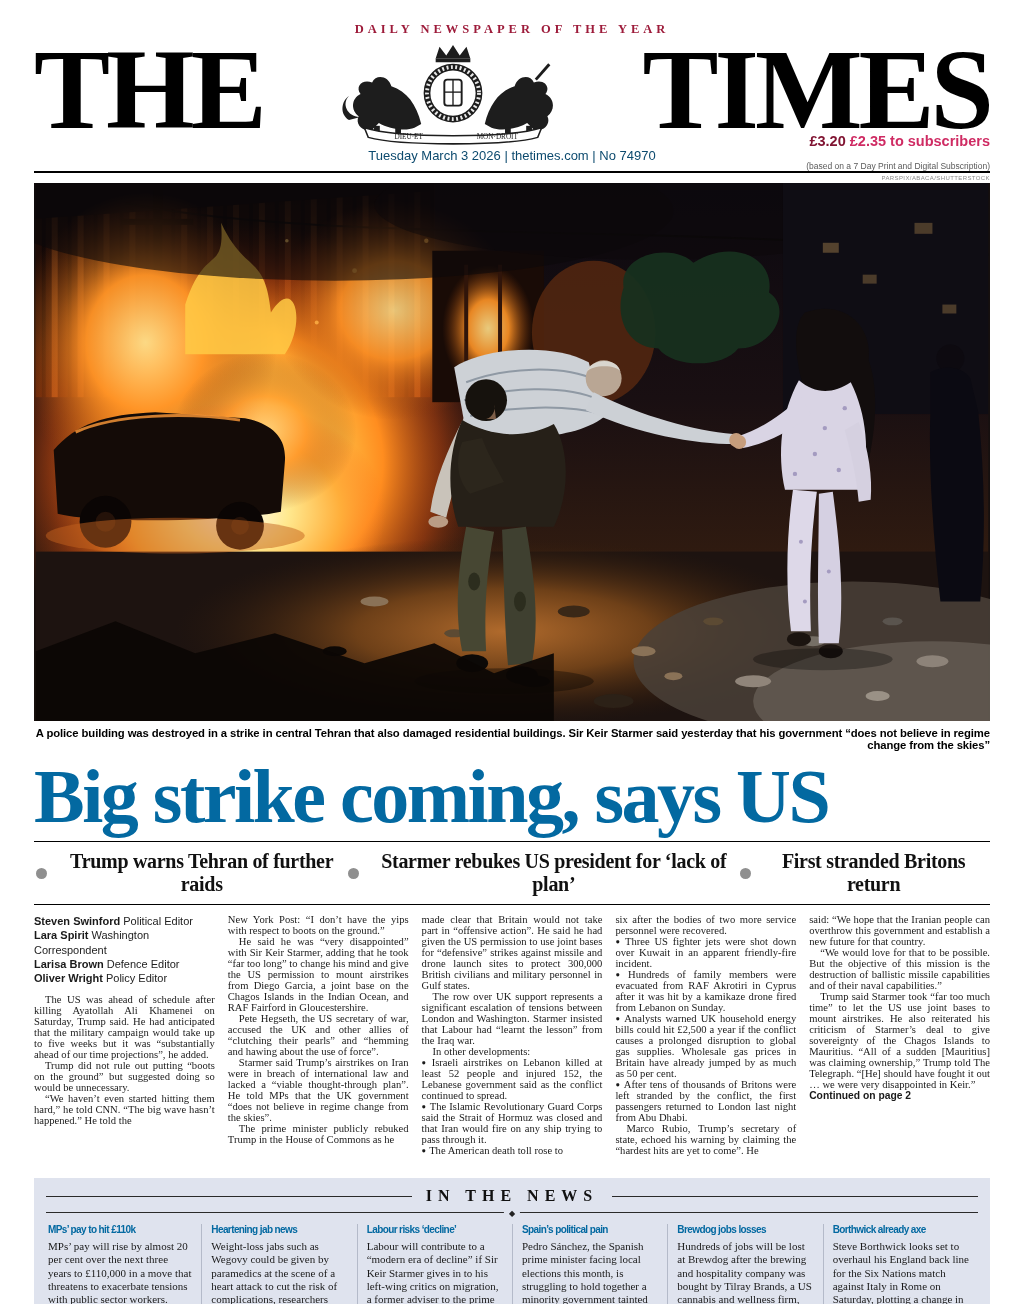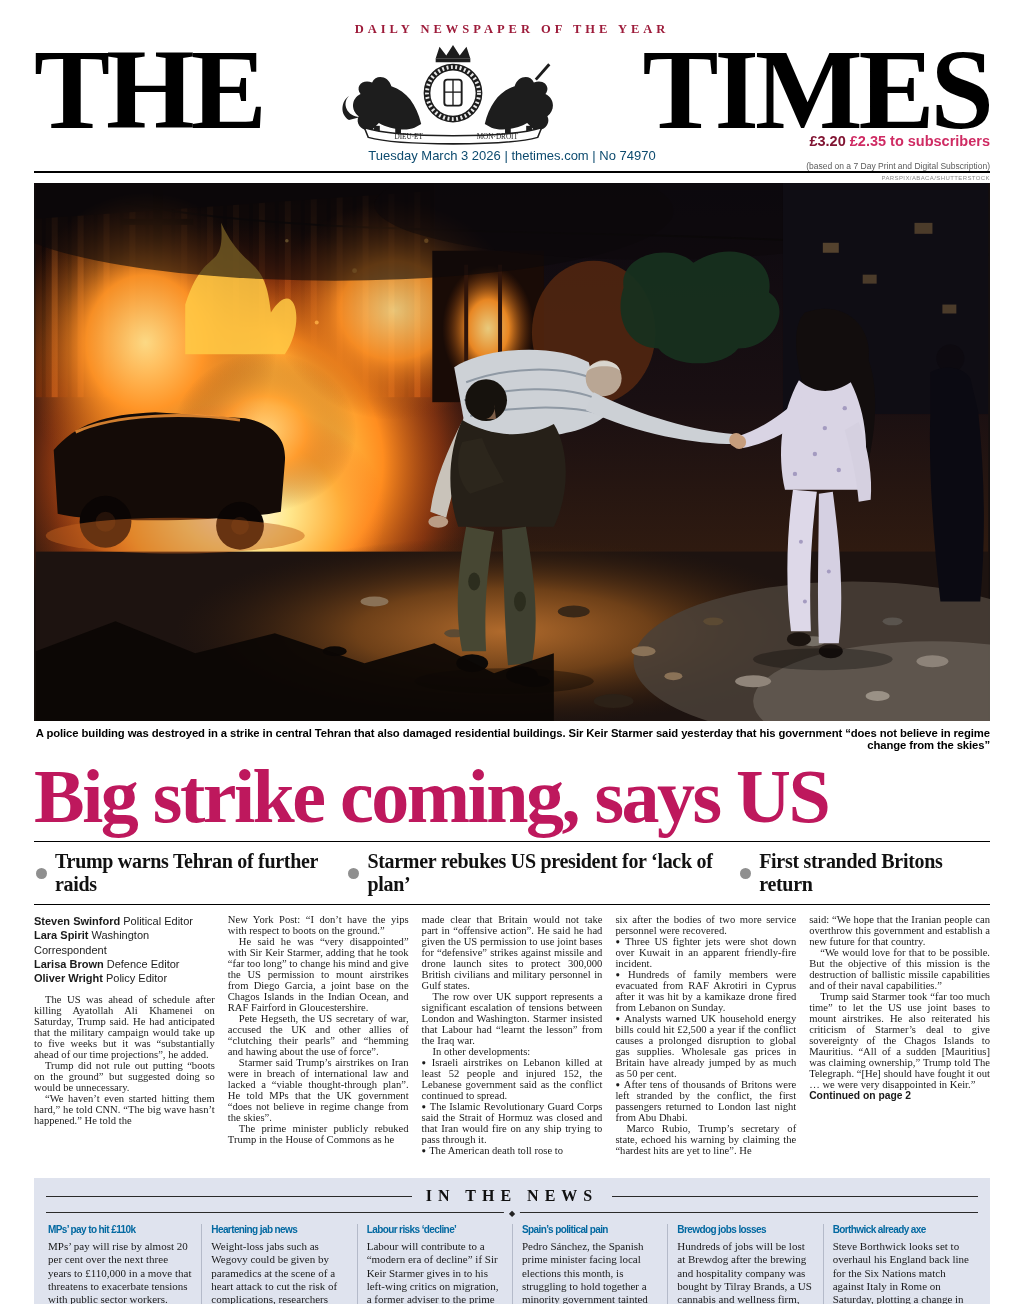--- a/index.html
+++ b/index.html
@@ -31,27 +31,27 @@
   }
 
   
   .photo-wrap { width: 956px; height: 538px; position: relative; overflow: hidden; background: #16100f; }
   .photo-wrap svg { display: block; }
   .caption { font-family: "Liberation Sans", sans-serif; font-weight: bold; font-size: 11.3px; color: #000; margin-top: 6px; letter-spacing: -0.1px; text-align: right; }
 
   
   .headline {
     font-family: "Liberation Serif", serif; font-weight: 700; font-size: 76px;
-    letter-spacing: -2.5px; line-height: 0.95; margin: 9px 0 9px; color: #be185d; white-space: nowrap;
+    letter-spacing: -2.5px; line-height: 0.95; margin: 9px 0 9px; color: #0369a1; white-space: nowrap;
   }
   .subheads {
     border-top: 1.6px solid #000; border-bottom: 1.6px solid #000;
     display: flex; justify-content: space-between; align-items: center; padding: 8px 2px;
   }
-  .subhead-item { display: flex; align-items: center; gap: 8px; }
+  .subhead-item { display: flex; align-items: center; gap: 8px; text-align: center; }
   .subhead-bullet { width: 11px; height: 11px; border-radius: 50%; background: #8f8f8f; flex: 0 0 auto; }
   .subhead-text { font-family: "Liberation Serif", serif; font-weight: bold; font-size: 20px; letter-spacing: -0.3px; }
 
   
   .article-cols {
     display: grid; grid-template-columns: repeat(5, 1fr); column-gap: 13px;
     margin-top: 9px; height: 254px; overflow: hidden;
     font-size: 10.6px; line-height: 11px; text-align: justify; color: #1a1a1a;
   }
   #byline-block { font-family: "Liberation Sans", sans-serif; font-size: 11px; line-height: 14.2px; margin-bottom: 9px; text-align: left; }
@@ -354,21 +354,21 @@
         <p class="para bullet"><span class="bull">●</span>Israeli airstrikes on Lebanon killed at least 52 people and injured 152, the Lebanese government said as the conflict continued to spread.</p>
         <p class="para bullet"><span class="bull">●</span>The Islamic Revolutionary Guard Corps said the Strait of Hormuz was closed and that Iran would fire on any ship trying to pass through it.</p>
         <p class="para bullet"><span class="bull">●</span>The American death toll rose to</p>
       </div>
       <div class="col">
         <p class="para first">six after the bodies of two more service personnel were recovered.</p>
         <p class="para bullet"><span class="bull">●</span>Three US fighter jets were shot down over Kuwait in an apparent friendly-fire incident.</p>
         <p class="para bullet"><span class="bull">●</span>Hundreds of family members were evacuated from RAF Akrotiri in Cyprus after it was hit by a kamikaze drone fired from Lebanon on Sunday.</p>
         <p class="para bullet"><span class="bull">●</span>Analysts warned UK household energy bills could hit £2,500 a year if the conflict causes a prolonged disruption to global gas supplies. Wholesale gas prices in Britain have already jumped by as much as 50 per cent.</p>
         <p class="para bullet"><span class="bull">●</span>After tens of thousands of Britons were left stranded by the conflict, the first passengers returned to London last night from Abu Dhabi.</p>
-        <p class="para indent">Marco Rubio, Trump’s secretary of state, echoed his warning by claiming the “hardest hits are yet to line”. He</p>
+        <p class="para indent">Marco Rubio, Trump’s secretary of state, echoed his warning by claiming the “hardest hits are yet to come”. He</p>
       </div>
       <div class="col">
         <p class="para first">said: “We hope that the Iranian people can overthrow this government and establish a new future for that country.</p>
         <p class="para indent">“We would love for that to be possible. But the objective of this mission is the destruction of ballistic missile capabilities and of their naval capabilities.”</p>
         <p class="para indent">Trump said Starmer took “far too much time” to let the US use joint bases to mount airstrikes. He also reiterated his criticism of Starmer’s deal to give sovereignty of the Chagos Islands to Mauritius. “All of a sudden [Mauritius] was claiming ownership,” Trump told The Telegraph. “[He] should have fought it out … we were very disappointed in Keir.”</p>
         <p class="para cont">Continued on page 2</p>
       </div>
     </div>
 
   <div class="news-band">

